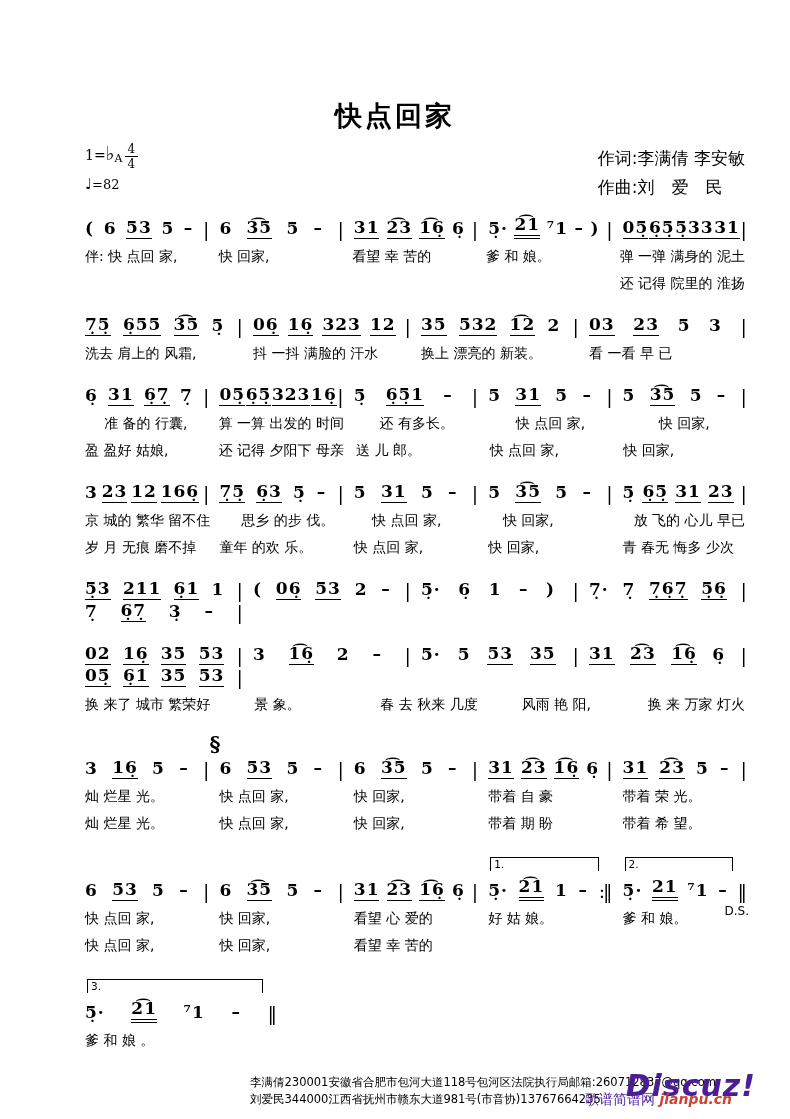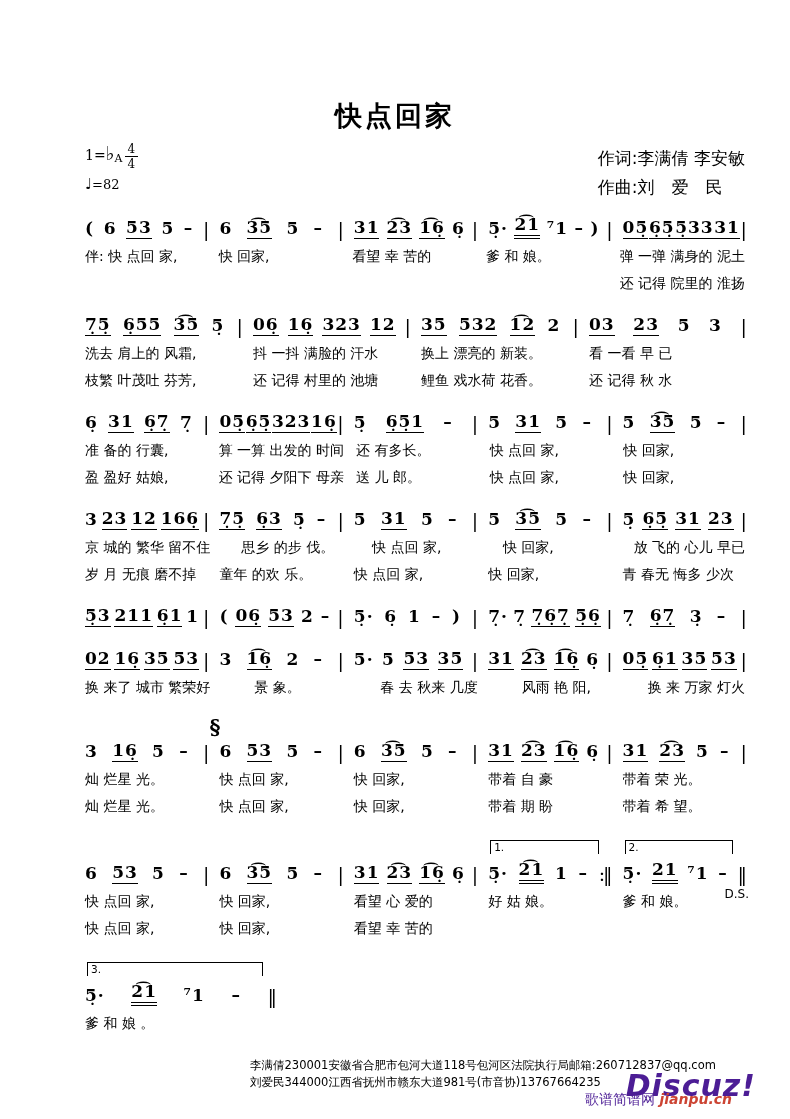--- a/index.html
+++ b/index.html
@@ -164,26 +164,20 @@
             <span class="tok">3</span>
             <span class="bar">|</span>
           </div>
         </div>
         <div class="lyric-row" style="grid-template-columns: repeat(4, 1fr);">
           <div class="lyric-cell">洗去 肩上的 风霜,</div>
           <div class="lyric-cell">抖 一抖 满脸的 汗水</div>
           <div class="lyric-cell">换上 漂亮的 新装。</div>
           <div class="lyric-cell">看 一看 早 已</div>
         </div>
-        <div class="lyric-row" style="grid-template-columns: repeat(4, 1fr);">
-          <div class="lyric-cell">枝繁 叶茂吐 芬芳,</div>
-          <div class="lyric-cell">还 记得 村里的 池塘</div>
-          <div class="lyric-cell">鲤鱼 戏水荷 花香。</div>
-          <div class="lyric-cell">还 记得 秋 水</div>
-        </div>
       </div>
       <div class="system">
         <div class="notes-row" style="grid-template-columns: repeat(5, 1fr);">
           <div class="measure">
             <span class="tok">6̣</span>
             <span class="tok u1">31</span>
             <span class="tok u1">6̣7̣</span>
             <span class="tok">7̣</span>
             <span class="bar">|</span>
           </div>
@@ -208,21 +202,21 @@
             <span class="bar">|</span>
           </div>
           <div class="measure">
             <span class="tok">5</span>
             <span class="tok u1">3͡5</span>
             <span class="tok">5</span>
             <span class="tok">–</span>
             <span class="bar">|</span>
           </div>
         </div>
-        <div class="lyric-row" style="grid-template-columns: repeat(5, 1fr);">
+        <div class="lyric-row" style="grid-template-columns: repeat(5, 1fr); text-align: center;">
           <div class="lyric-cell">准 备的 行囊,</div>
           <div class="lyric-cell">算 一算 出发的 时间</div>
           <div class="lyric-cell">还 有多长。</div>
           <div class="lyric-cell">快 点回 家,</div>
           <div class="lyric-cell">快 回家,</div>
         </div>
         <div class="lyric-row" style="grid-template-columns: repeat(5, 1fr);">
           <div class="lyric-cell">盈 盈好 姑娘,</div>
           <div class="lyric-cell">还 记得 夕阳下 母亲</div>
           <div class="lyric-cell">送 儿 郎。</div>
@@ -277,21 +271,21 @@
         </div>
         <div class="lyric-row" style="grid-template-columns: repeat(5, 1fr);">
           <div class="lyric-cell">岁 月 无痕 磨不掉</div>
           <div class="lyric-cell">童年 的欢 乐。</div>
           <div class="lyric-cell">快 点回 家,</div>
           <div class="lyric-cell">快 回家,</div>
           <div class="lyric-cell">青 春无 悔多 少次</div>
         </div>
       </div>
       <div class="system">
-        <div class="notes-row" style="grid-template-columns: repeat(5, 1fr);">
+        <div class="notes-row" style="grid-template-columns: repeat(4, 1fr);">
           <div class="measure">
             <span class="tok u1">5̣3</span>
             <span class="tok u1">211</span>
             <span class="tok u1">6̣1</span>
             <span class="tok">1</span>
             <span class="bar">|</span>
           </div>
           <div class="measure">
             <span class="tok">(</span>
             <span class="tok u1">06̣</span>
@@ -318,21 +312,21 @@
           <div class="measure">
             <span class="tok">7̣</span>
             <span class="tok u1">6̣7̣</span>
             <span class="tok">3̣</span>
             <span class="tok">–</span>
             <span class="bar">|</span>
           </div>
         </div>
       </div>
       <div class="system">
-        <div class="notes-row" style="grid-template-columns: repeat(5, 1fr);">
+        <div class="notes-row" style="grid-template-columns: repeat(4, 1fr);">
           <div class="measure">
             <span class="tok u1">02</span>
             <span class="tok u1">16̣</span>
             <span class="tok u1">35</span>
             <span class="tok u1">53</span>
             <span class="bar">|</span>
           </div>
           <div class="measure">
             <span class="tok">3</span>
             <span class="tok u1">1͡6̣</span>

